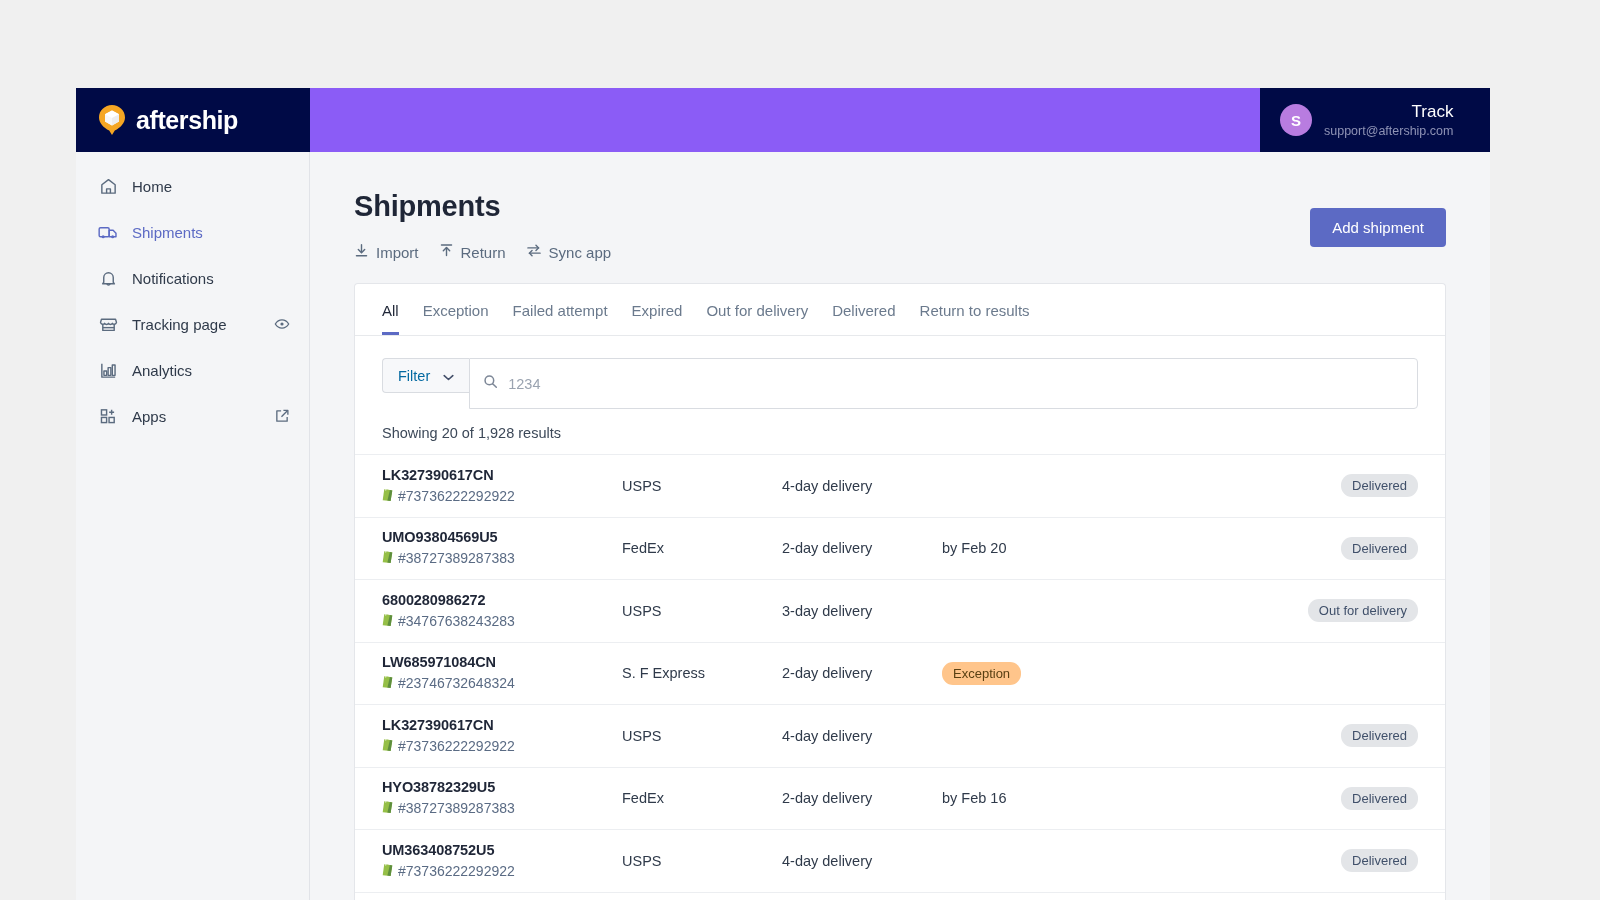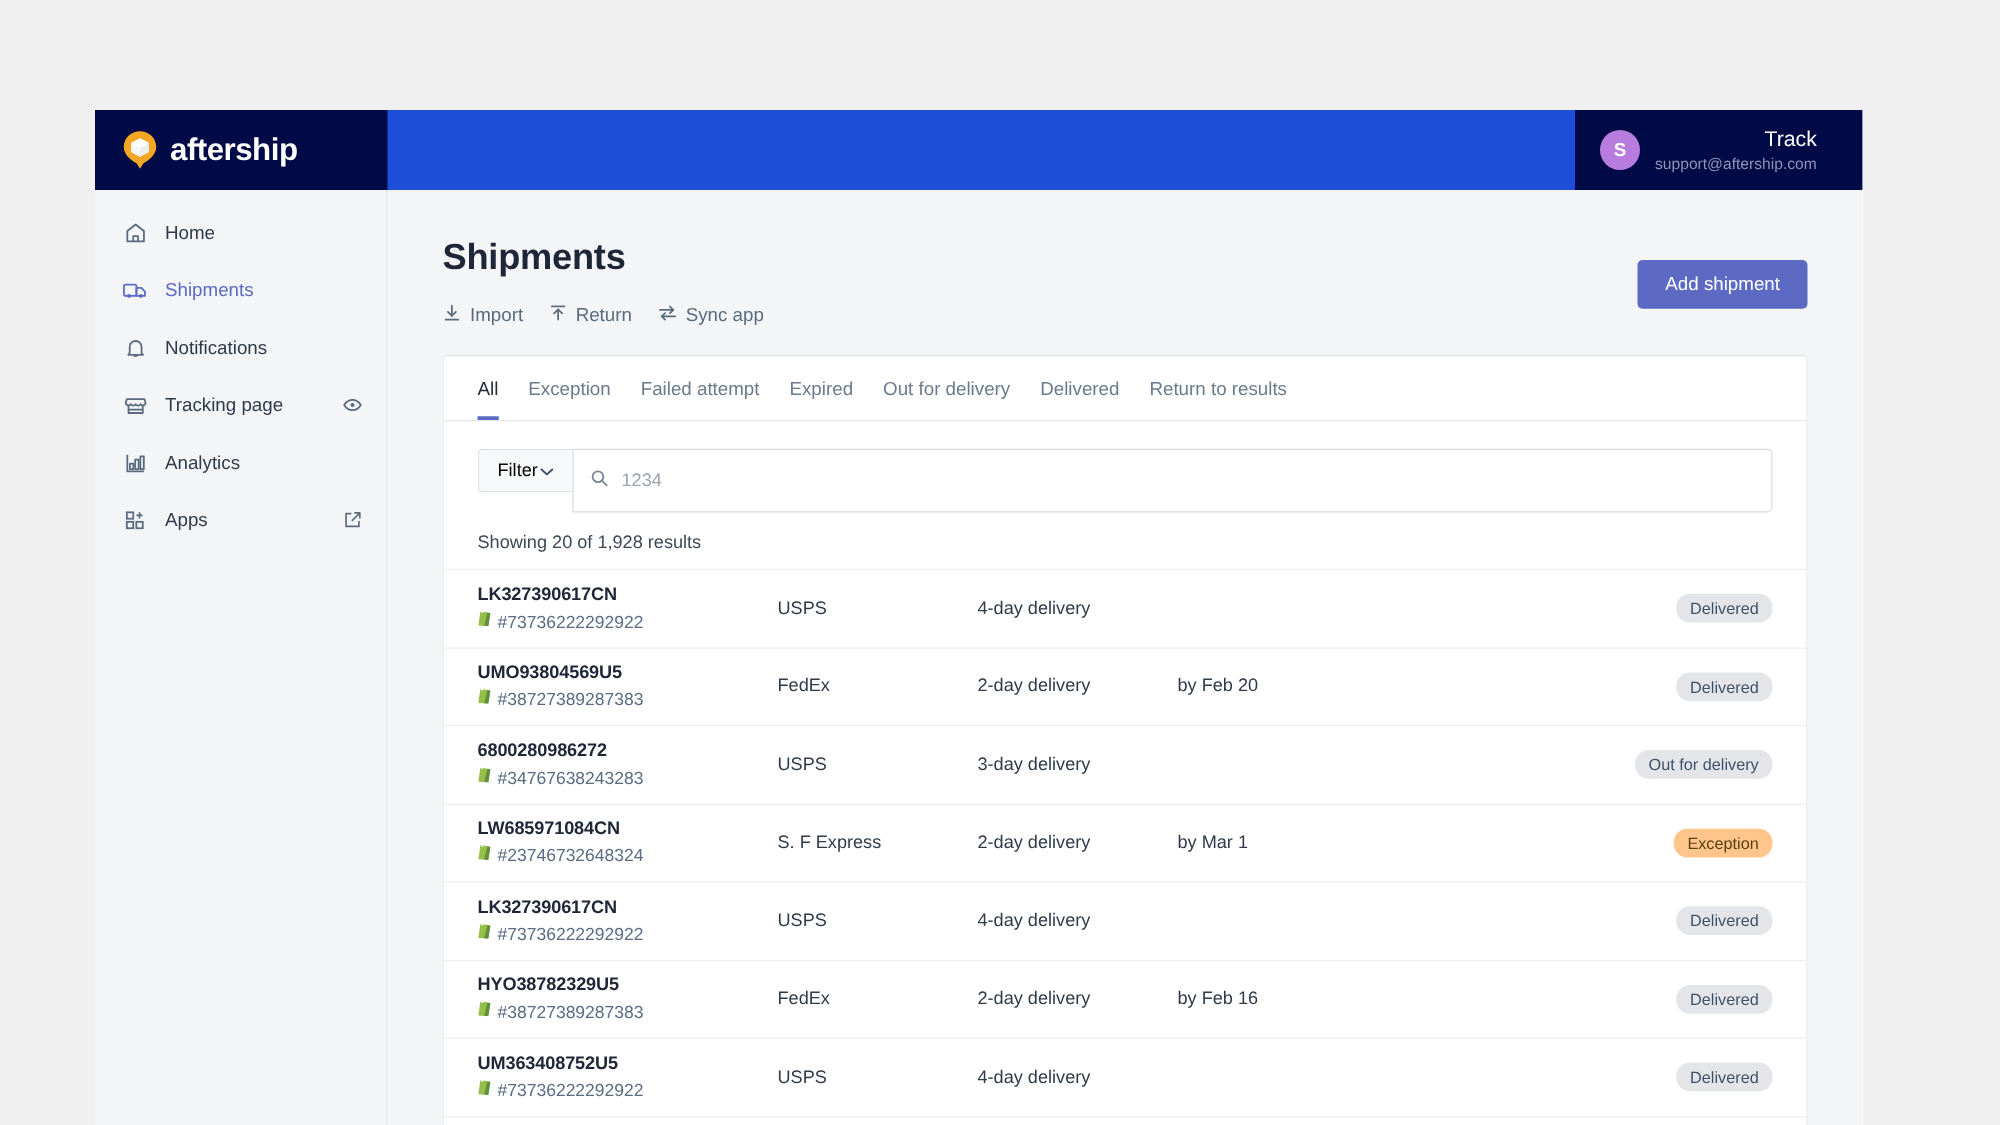--- a/index.html
+++ b/index.html
@@ -12,21 +12,21 @@
   .app-window {
     position: absolute;
     left: 76px; top: 88px;
     width: 1414px; height: 812px;
     background: #ffffff;
     display: flex; flex-direction: column;
     overflow: hidden;
   }
 
   
-  .topbar { display: flex; height: 64px; flex: 0 0 64px; background: #1d4ed8; gap: 28px; }
+  .topbar { display: flex; height: 64px; flex: 0 0 64px; background: #8b5cf6; gap: 28px; }
   .brand {
     width: 234px; flex: 0 0 234px; background: #000a46;
     display: flex; align-items: center; padding-left: 21px; gap: 9px;
   }
   .brand-mark { width: 30px; height: 32px; position: relative; flex: 0 0 30px; }
   .brand-word { color: #ffffff; font-size: 25px; font-weight: bold; letter-spacing: -0.4px; }
   .topbar-mid { flex: 1 1 auto; }
   .user-area {
     width: 230px; flex: 0 0 230px; background: #000a46;
     display: flex; align-items: center; gap: 12px; padding-left: 20px;
@@ -72,24 +72,24 @@
     margin-top: 22px; background: #ffffff;
     border: 1px solid #e4e6ea; border-bottom: none;
     border-radius: 4px 4px 0 0; height: 630px; overflow: hidden;
   }
   .tabs { display: flex; align-items: flex-end; gap: 24px; padding: 22px 27px 0 27px; height: 52px; border-bottom: 1px solid #e7e9ec; }
   .tab { font-size: 15px; color: #6b7a8d; padding-bottom: 13px; border-bottom: 3px solid transparent; cursor: pointer; }
   .tab.active { color: #1f2637; border-bottom-color: #5c6ac4; }
 
   .filter-row { display: flex; padding: 22px 27px 0 27px; }
   .filter-btn {
-    display: flex; align-items: center; gap: 2px;
+    display: flex; align-items: center; gap: 13px;
     background: #f7f8fa; border: 1px solid #d9dce1; border-right: none;
     border-radius: 4px 0 0 4px; padding: 0 15px; height: 35px;
-    font-size: 14.5px; color: #000000; cursor: pointer;
+    font-size: 14.5px; color: #0369a1; cursor: pointer;
   }
   .search-box {
     flex: 1 1 auto; display: flex; align-items: center; gap: 10px;
     border: 1px solid #d9dce1; border-radius: 0 4px 4px 0;
     height: 51px; padding: 0 13px; background: #ffffff;
   }
   .search-input { border: none; outline: none; flex: 1 1 auto; font-size: 14.5px; color: #2f3a4a; font-family: inherit; background: transparent; }
   .search-input::placeholder { color: #9aa3b0; }
   .results { padding: 16px 27px 0 27px; font-size: 14.5px; color: #3c4858; }
 
@@ -375,21 +375,20 @@
                       <path d="M3.1 1.1 L2.2 1.5 L0.7 12.3 L8.6 12.9 L10.3 2.6 L7.9 1.9 Z" fill="#95bf47"></path>
                       <path d="M7.9 1.9 L10.3 2.6 L8.6 12.9 L5.4 12.6 Z" fill="#5e8e3e"></path>
                       <path d="M4.4 0.4 c-0.9 0.2-1.3 1.1-1.3 2.1 l1.3-0.3 Z" fill="#ffffff"></path>
                     </svg>
                 </span>
                 <span class="order-id">#23746732648324</span>
               </div>
             </div>
             <div class="c-courier">S. F Express</div>
             <div class="c-delivery">2-day delivery</div>
-            <div class="c-eta">by Mar 1</div>
             <div class="c-status">
               <span class="badge orange">Exception</span>
             </div>
           </div>
 
           <div class="row">
             <div class="c-track">
               <div class="trk-no">LK327390617CN</div>
               <div class="order">
                 <span>

